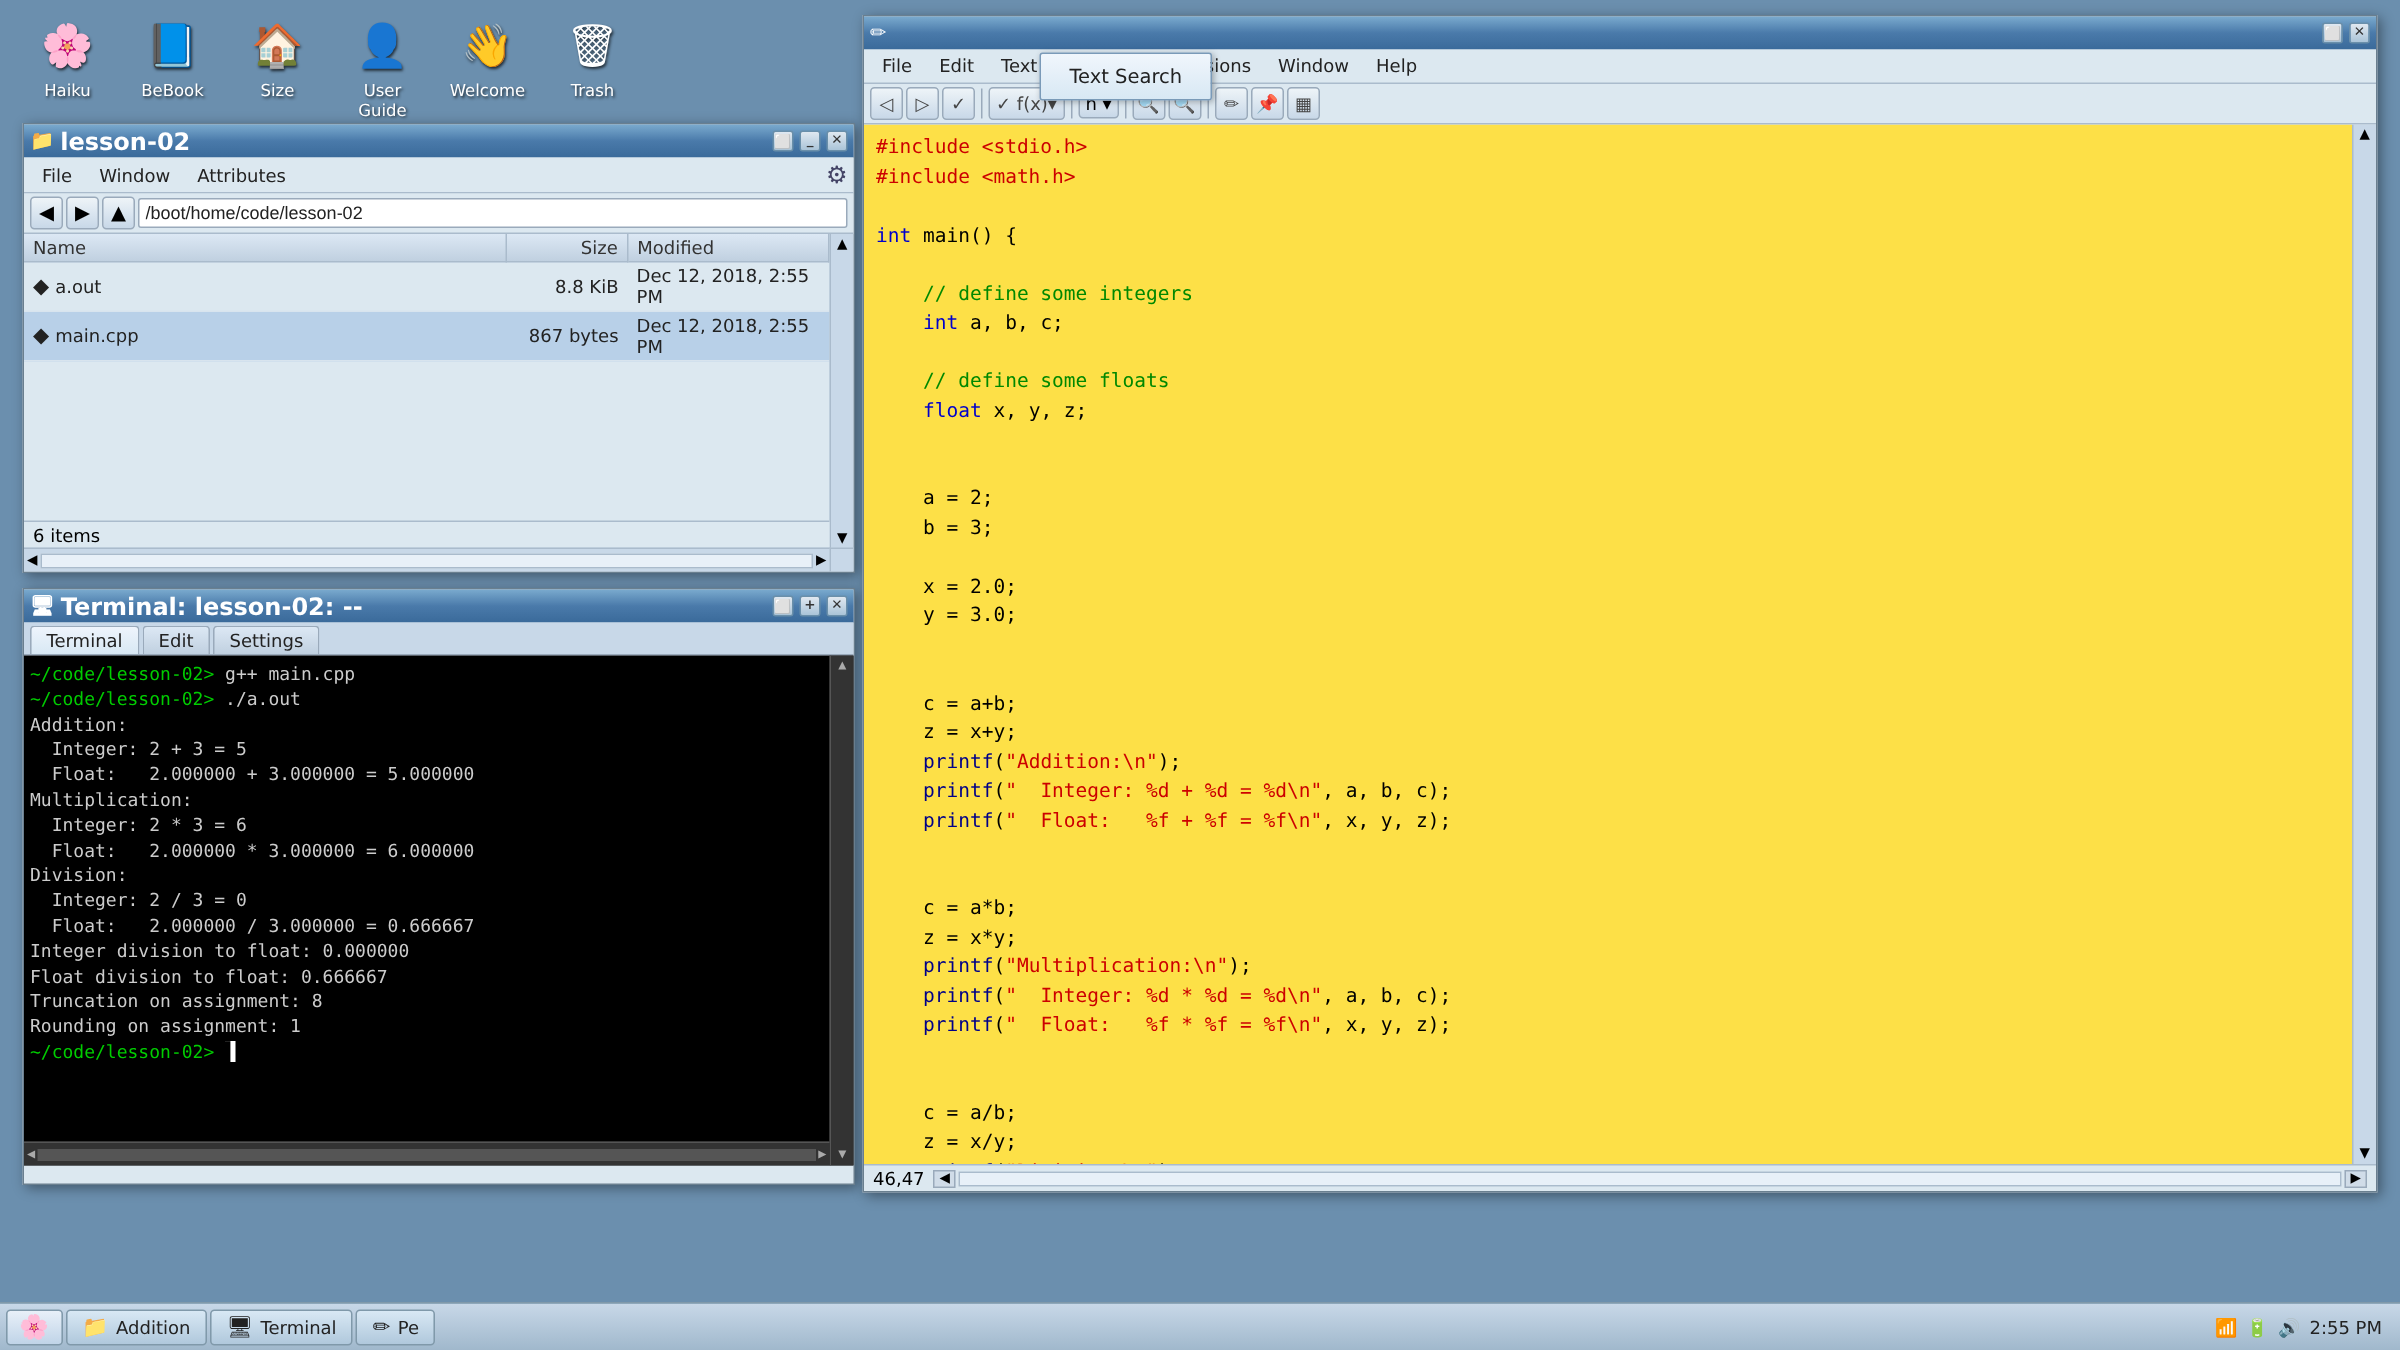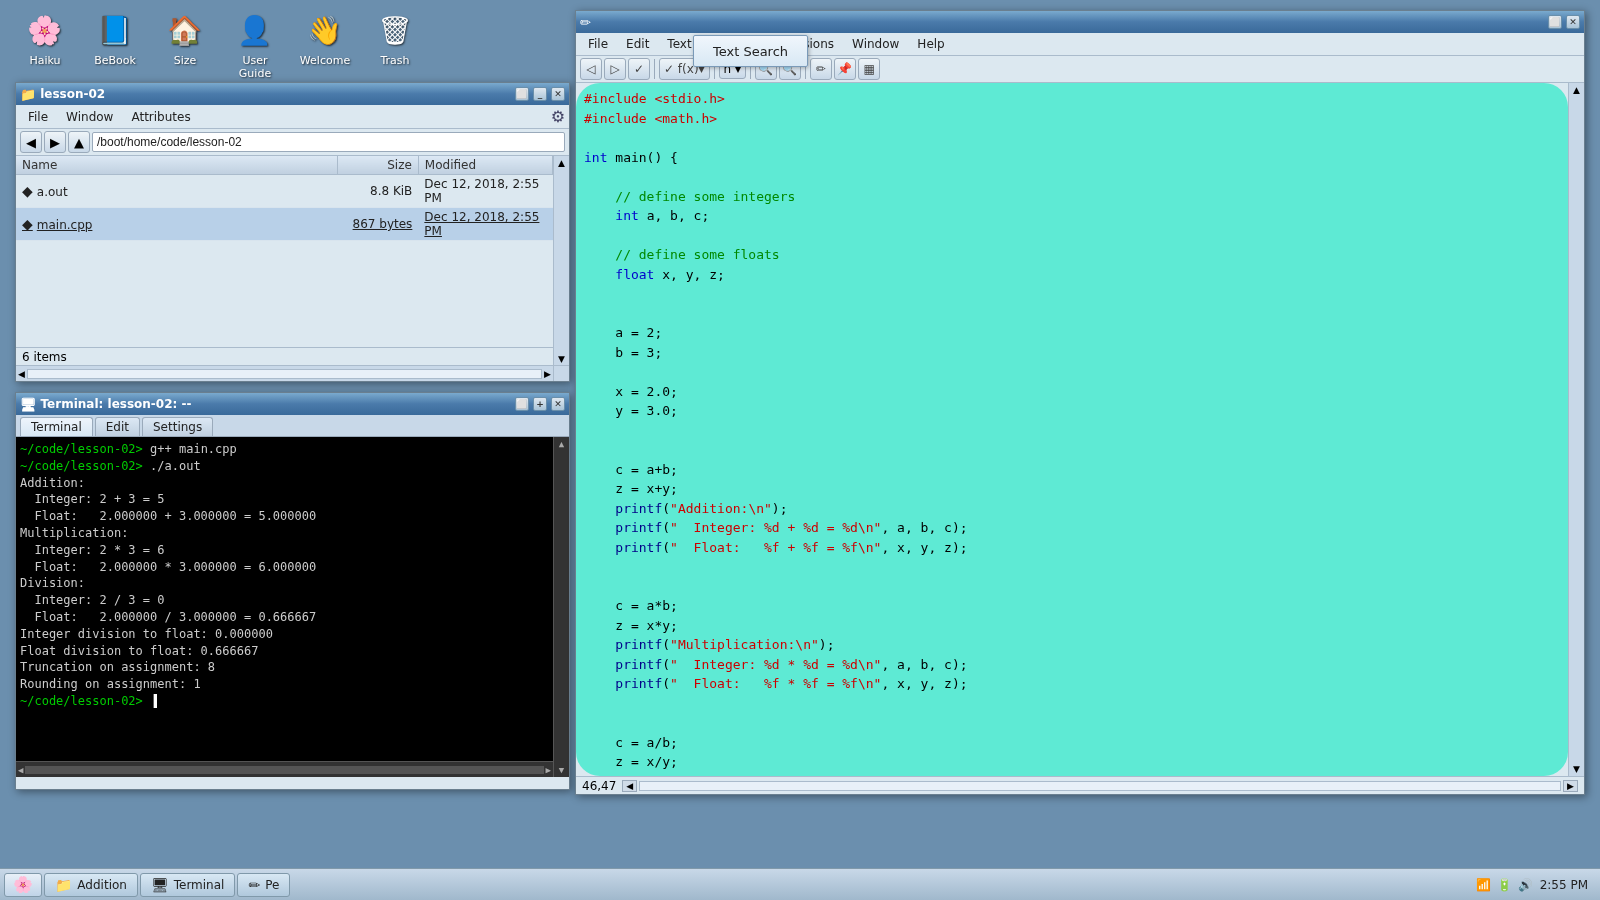--- a/index.html
+++ b/index.html
@@ -105,21 +105,21 @@
       height: 22px;
       background: linear-gradient(180deg, #7aaace 0%, #4a7aaa 50%, #3a6a9a 100%);
       display: flex;
       align-items: center;
       padding: 0 4px;
       color: white;
       font-weight: bold;
       font-size: 12px;
       gap: 4px;
     }
-    .win-titlebar .win-title-text { flex: 1; font-size: 12px; }
+    .win-titlebar .win-title-text { flex: 1; font-size: 16px; }
     .win-btn {
       width: 14px;
       height: 14px;
       background: linear-gradient(180deg, #e0e8f0 0%, #aac4d8 100%);
       border: 1px solid #6a8faa;
       border-radius: 2px;
       cursor: pointer;
       display: flex;
       align-items: center;
       justify-content: center;
@@ -191,21 +191,21 @@
       padding: 2px 6px;
       text-align: left;
       font-weight: normal;
       color: #333;
     }
     .fm-table td {
       padding: 2px 6px;
       border-bottom: 1px solid #d8e4ee;
       color: #222;
     }
-    .fm-row-selected td { background: #b8d0e8; text-decoration: underline; }
+    .fm-row-selected td { background: #b8d0e8; }
     .fm-icon { font-size: 14px; margin-right: 4px; }
 
     
     .terminal-win {
       top: 392px;
       left: 15px;
       width: 555px;
       height: 400px;
     }
     .term-tabs {
@@ -291,27 +291,26 @@
       border-radius: 3px;
       padding: 0 4px;
       font-size: 12px;
       cursor: pointer;
       display: flex;
       align-items: center;
       gap: 2px;
     }
     .code-area {
       flex: 1;
-      background: #5eead4;
+      background: #fde047;
       font-family: 'DejaVu Sans Mono', 'Liberation Mono', monospace;
       font-size: 13px;
       padding: 6px 8px;
       overflow: hidden;
       line-height: 1.5;
-      border-radius: 24px;
     }
     .code-line { white-space: pre; }
 
     
     .text-search-popup {
       position: absolute;
       top: 35px;
       left: 693px;
       width: 115px;
       height: 32px;

